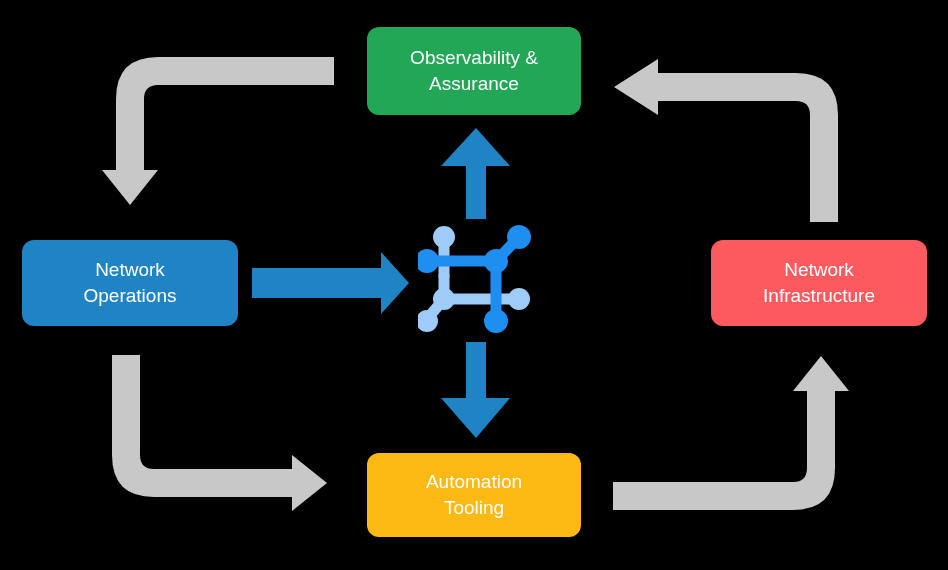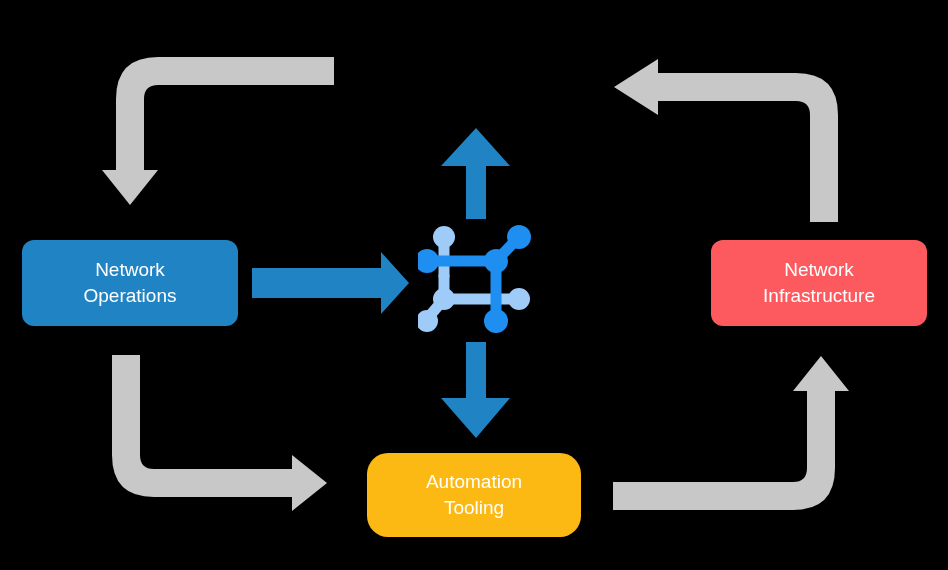--- a/index.html
+++ b/index.html
@@ -38,21 +38,20 @@
     left: 22px; top: 240px; width: 216px; height: 86px;
     background: #1f83c4;
   }
   #box-network-infrastructure {
     left: 711px; top: 240px; width: 216px; height: 86px;
     background: #fc5a5e;
   }
   #box-automation {
     left: 367px; top: 453px; width: 214px; height: 84px;
     background: #fdb913;
-    border-radius: 21px;
   }
   .arrow-svg {
     position: absolute;
     left: 0; top: 0;
     width: 948px; height: 570px;
     pointer-events: none;
   }
   .center-icon {
     position: absolute;
     left: 418px;
@@ -161,20 +160,24 @@
       <circle cx="26" cy="78" r="11" fill="#9ecbf7"></circle>
       <circle cx="9" cy="100" r="11" fill="#9ecbf7"></circle>
       <circle cx="101" cy="78" r="11" fill="#9ecbf7"></circle>
       <circle cx="9" cy="40" r="12" fill="#1f8ef1"></circle>
       <circle cx="78" cy="40" r="12" fill="#1f8ef1"></circle>
       <circle cx="101" cy="16" r="12" fill="#1f8ef1"></circle>
       <circle cx="78" cy="100" r="12" fill="#1f8ef1"></circle>
     </g>
   </svg>
 
+  <div class="node-box" id="box-observability" style="background: rgb(34, 167, 86); color: rgb(255, 255, 255);">
+    <span>Observability &amp;
+Assurance</span>
+  </div>
 
   <div class="node-box" id="box-network-operations" style="background: rgb(31, 131, 196); color: rgb(255, 255, 255);">
     <span>Network
 Operations</span>
   </div>
 
   <div class="node-box" id="box-network-infrastructure" style="background: rgb(252, 90, 94); color: rgb(255, 255, 255);">
     <span>Network
 Infrastructure</span>
   </div>

